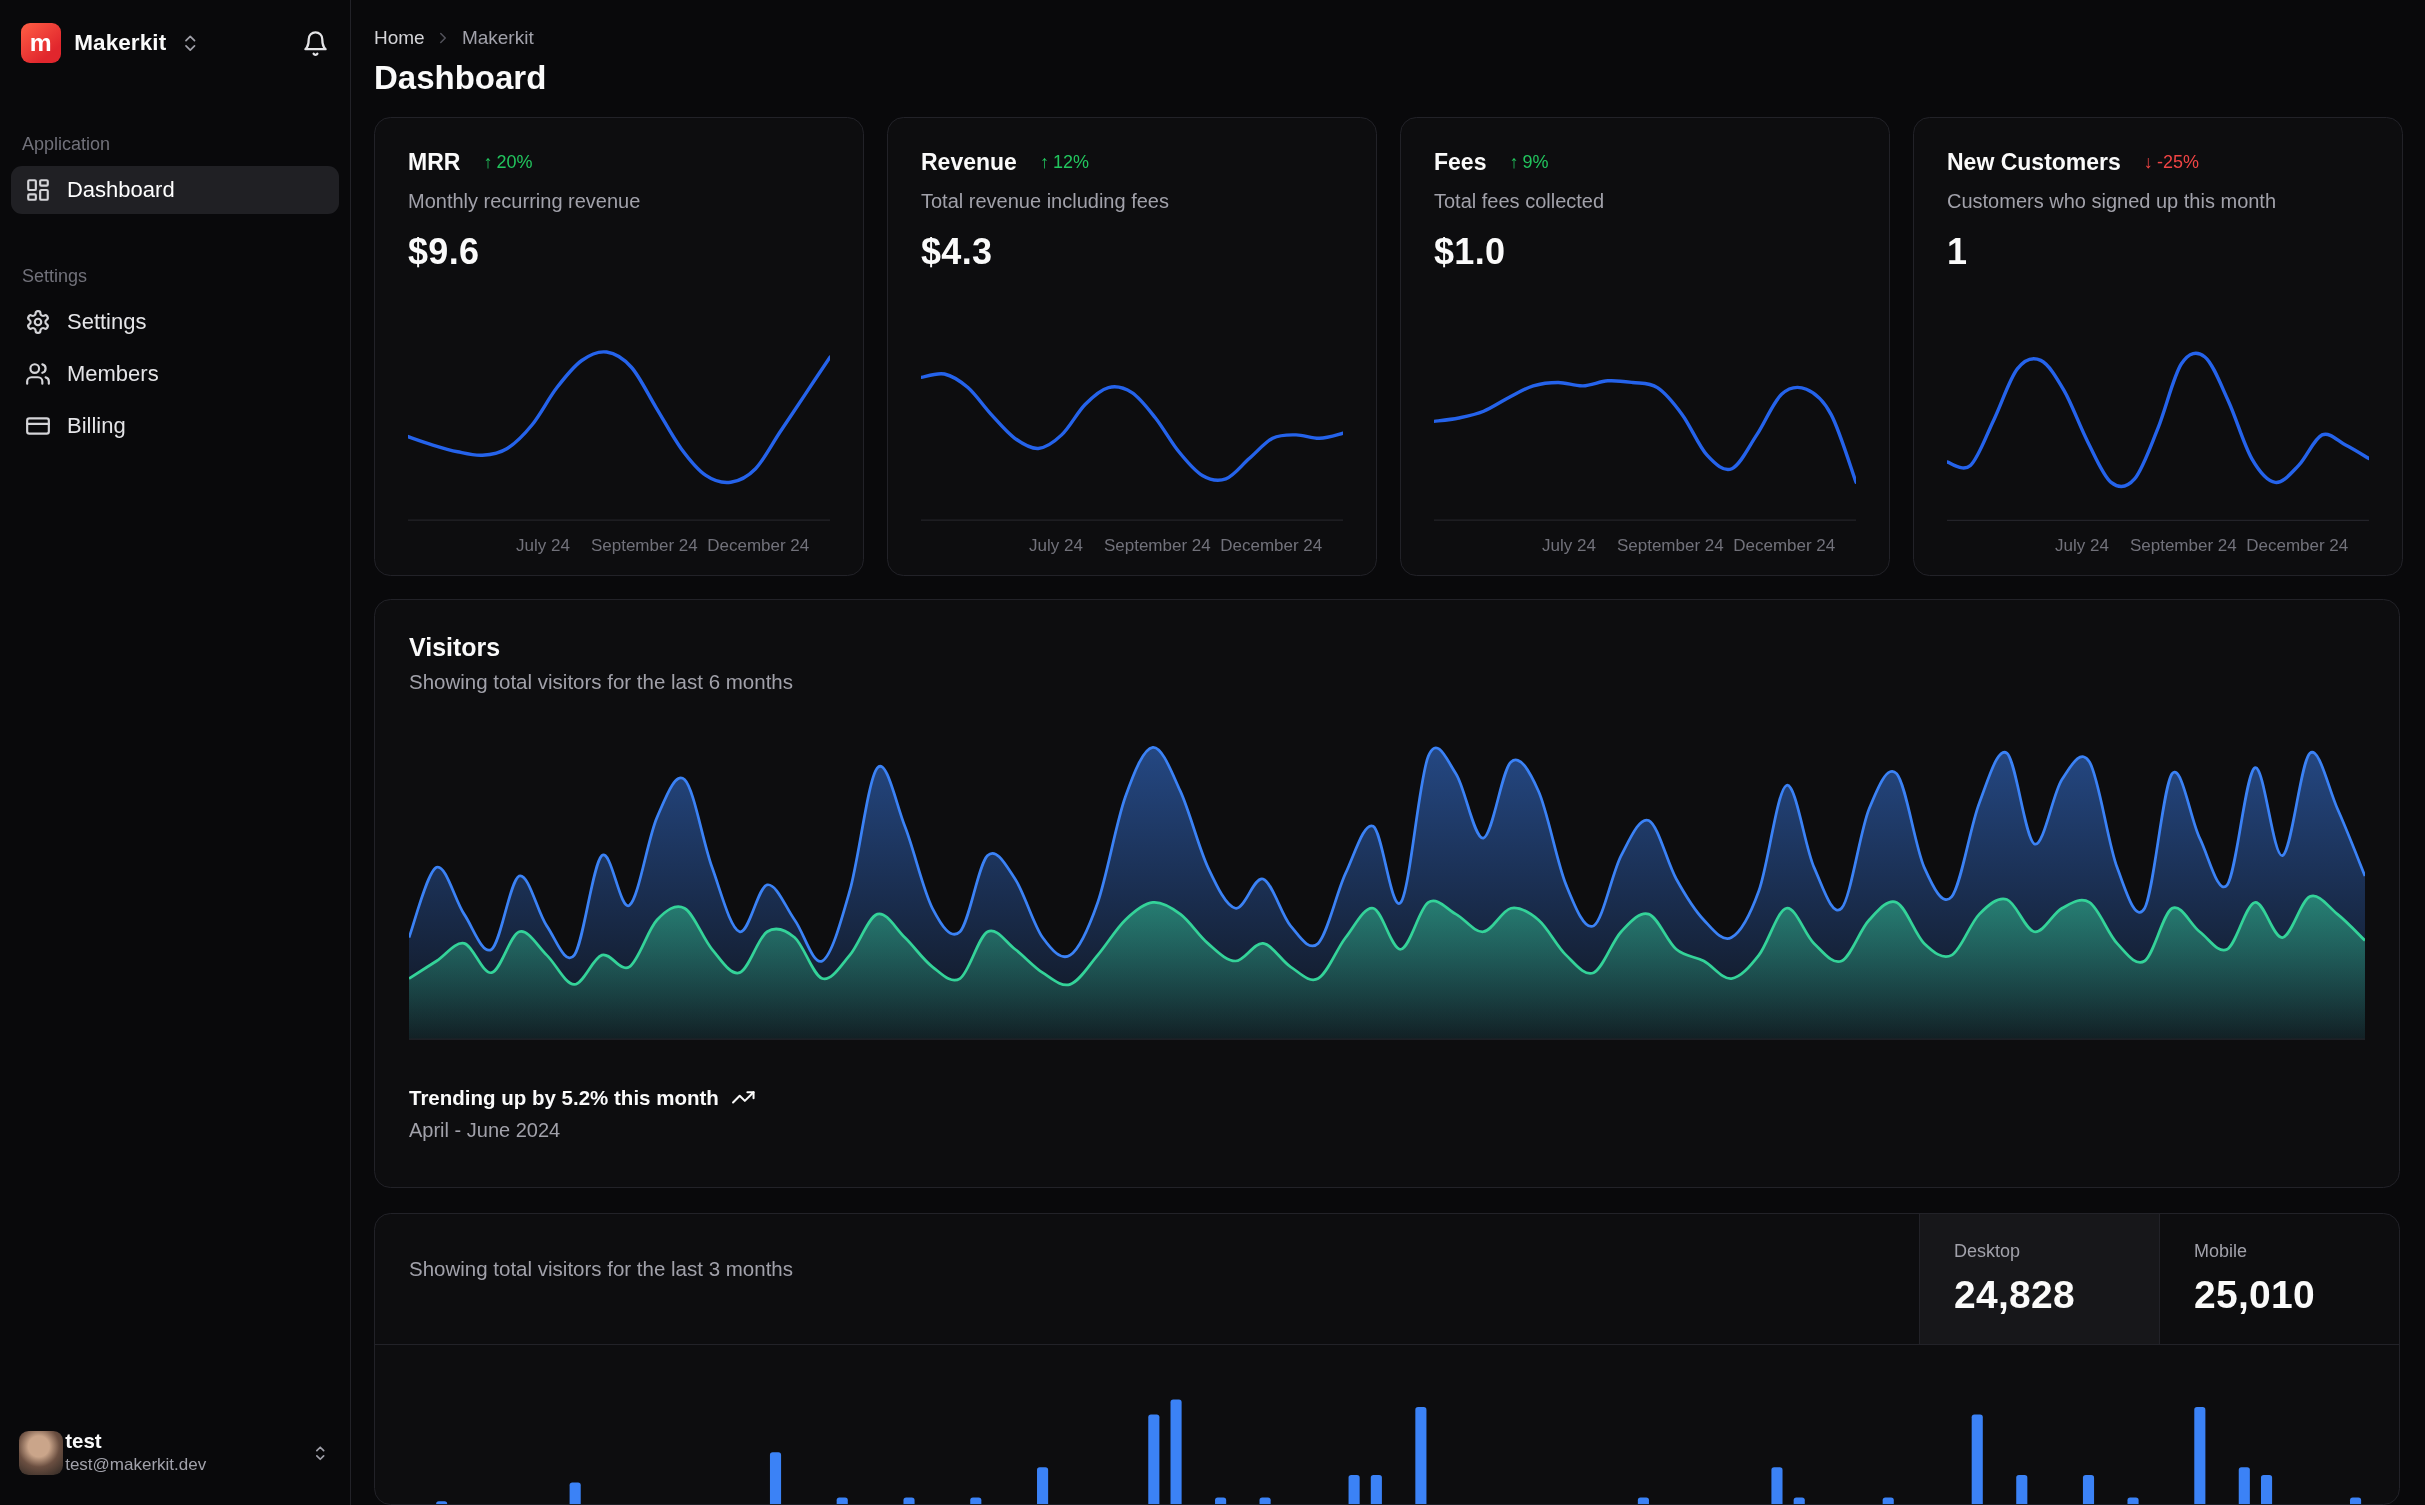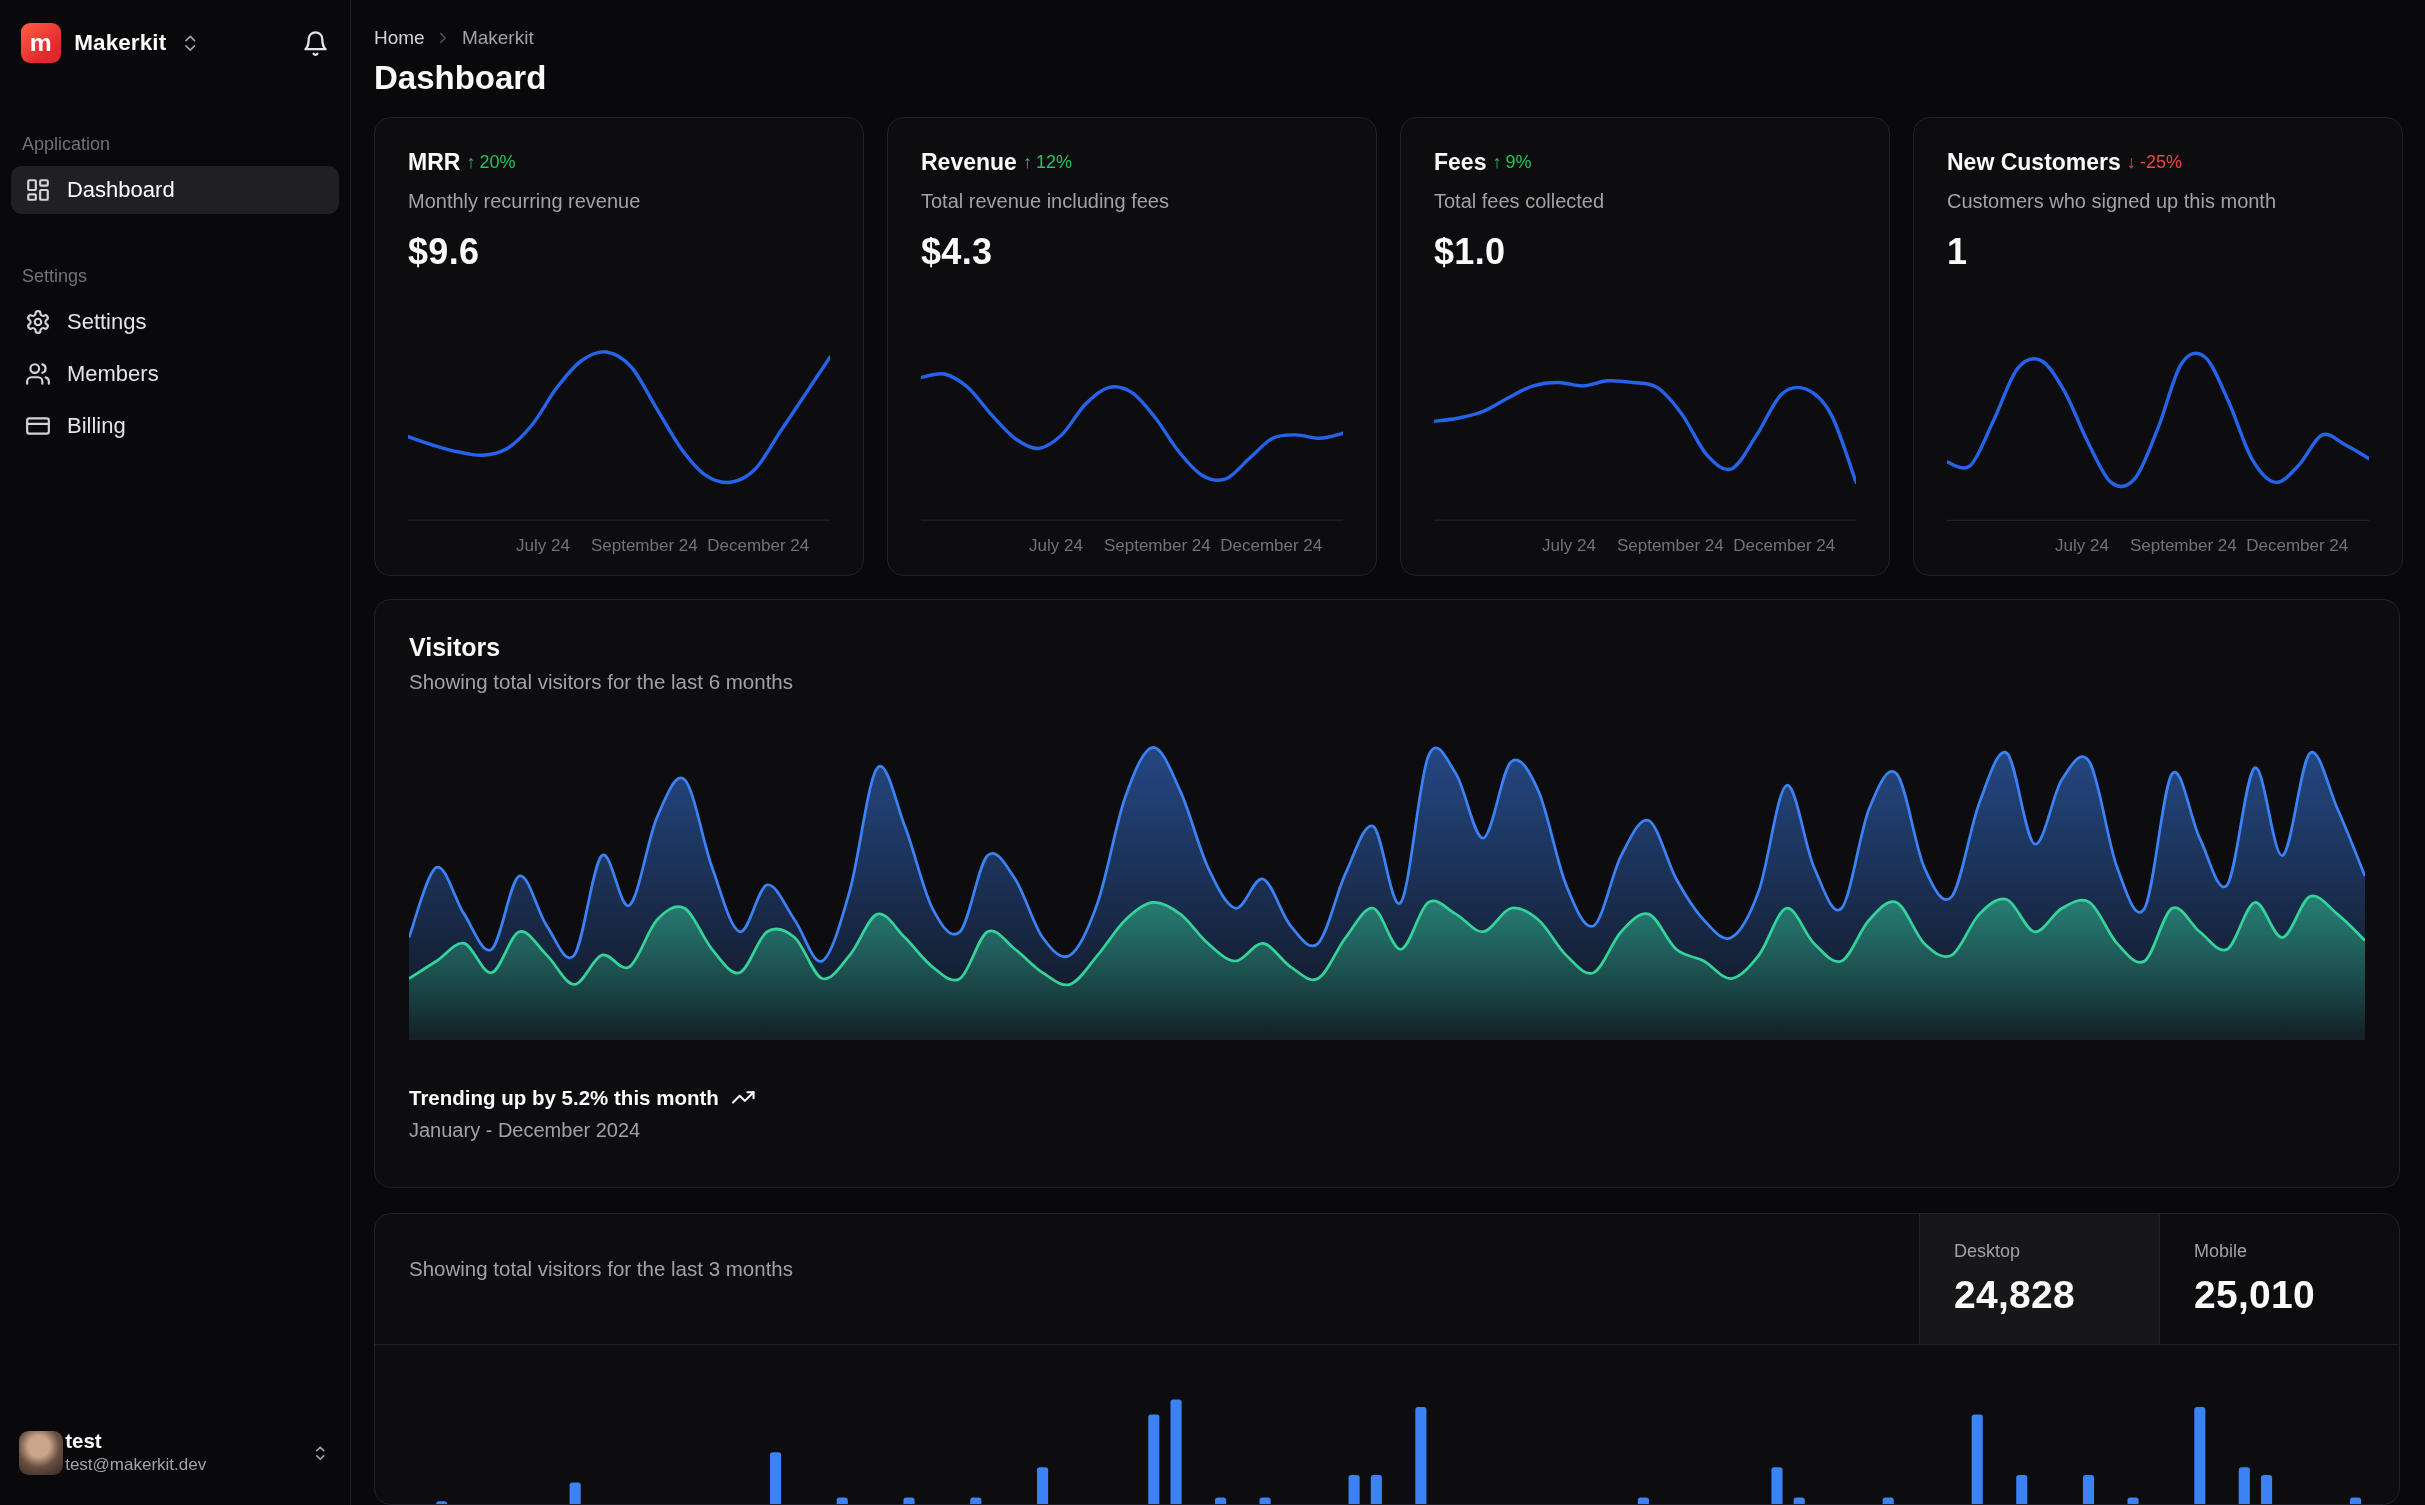--- a/index.html
+++ b/index.html
@@ -36,21 +36,21 @@
   
   .main{flex:1;padding:27px 26px 0 23px;overflow:hidden;display:flex;flex-direction:column;}
   .breadcrumb{display:flex;align-items:center;gap:9.6px;font-size:19px;}
   .crumb-home{color:#d4d4d8;cursor:pointer;}
   .crumb-current{color:var(--muted);}
   .crumb-sep{width:18px;height:18px;color:#52525b;}
   .page-title{font-size:33px;font-weight:700;margin-top:9.6px;}
 
   .cards-row{display:grid;grid-template-columns:repeat(4,1fr);gap:23px;margin-top:20.5px;}
   .stat-card{height:459px;background:var(--card);border:0.7px solid var(--border);border-radius:16.4px;padding:31px 33px 16.4px;display:flex;flex-direction:column;}
-  .stat-head{display:flex;align-items:center;gap:6px;}
+  .stat-head{display:flex;align-items:center;gap:23px;}
   .stat-title{font-size:23px;font-weight:600;}
   .badge{font-size:18px;font-weight:500;display:flex;align-items:center;gap:4.1px;}
   .badge.up{color:var(--green);}
   .badge.down{color:var(--red);}
   .stat-sub{font-size:20px;color:var(--muted);margin-top:14px;}
   .stat-value{font-size:36px;font-weight:700;margin-top:18px;letter-spacing:0.3px;}
   .spark-wrap{margin-top:auto;}
   .spark{height:183px;width:100%;}
   .tick-row{position:relative;height:30px;margin-top:8.2px;font-size:17px;color:var(--faint);}
   .tick{position:absolute;top:6.8px;transform:translateX(-50%);white-space:nowrap;}
@@ -292,21 +292,21 @@
           </svg></div>
       <div class="trend-line">
         <span>Trending up by 5.2% this month</span>
         <span class="icon trend-icon">
           <svg viewBox="0 0 24 24" fill="none" stroke="currentColor" stroke-width="2" stroke-linecap="round" stroke-linejoin="round">
               <polyline points="22 7 13.5 15.5 8.5 10.5 2 17"></polyline>
               <polyline points="16 7 22 7 22 13"></polyline>
             </svg>
         </span>
       </div>
-      <div class="trend-sub">January - December 2024</div>
+      <div class="trend-sub">April - June 2024</div>
     </section>
 
     <section class="panel pv-card">
       <div class="pv-header">
         <div class="pv-head-left">
           <div class="panel-sub">Showing total visitors for the last 3 months</div>
         </div>
         <div class="pv-box active">
           <span class="pv-box-label">Desktop</span>
           <span class="pv-box-value">24,828</span>

